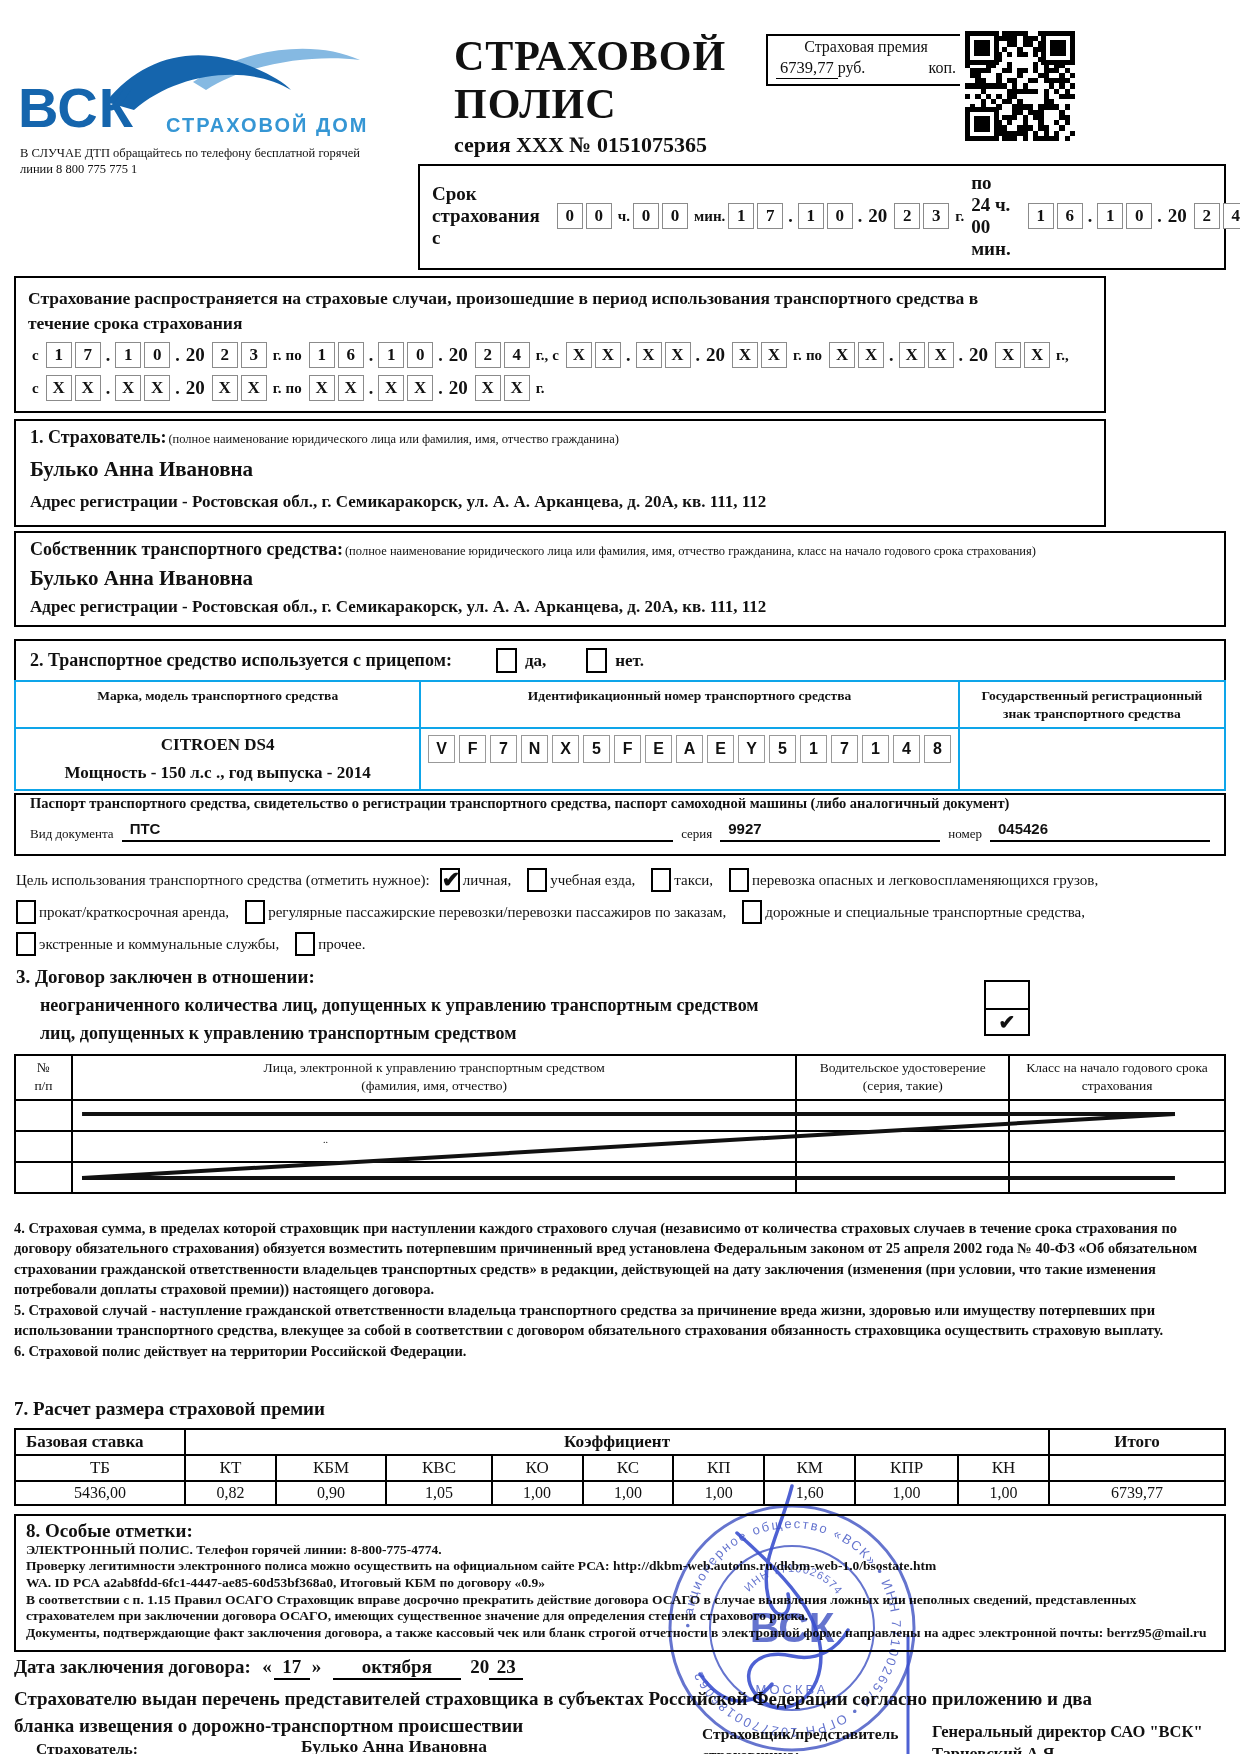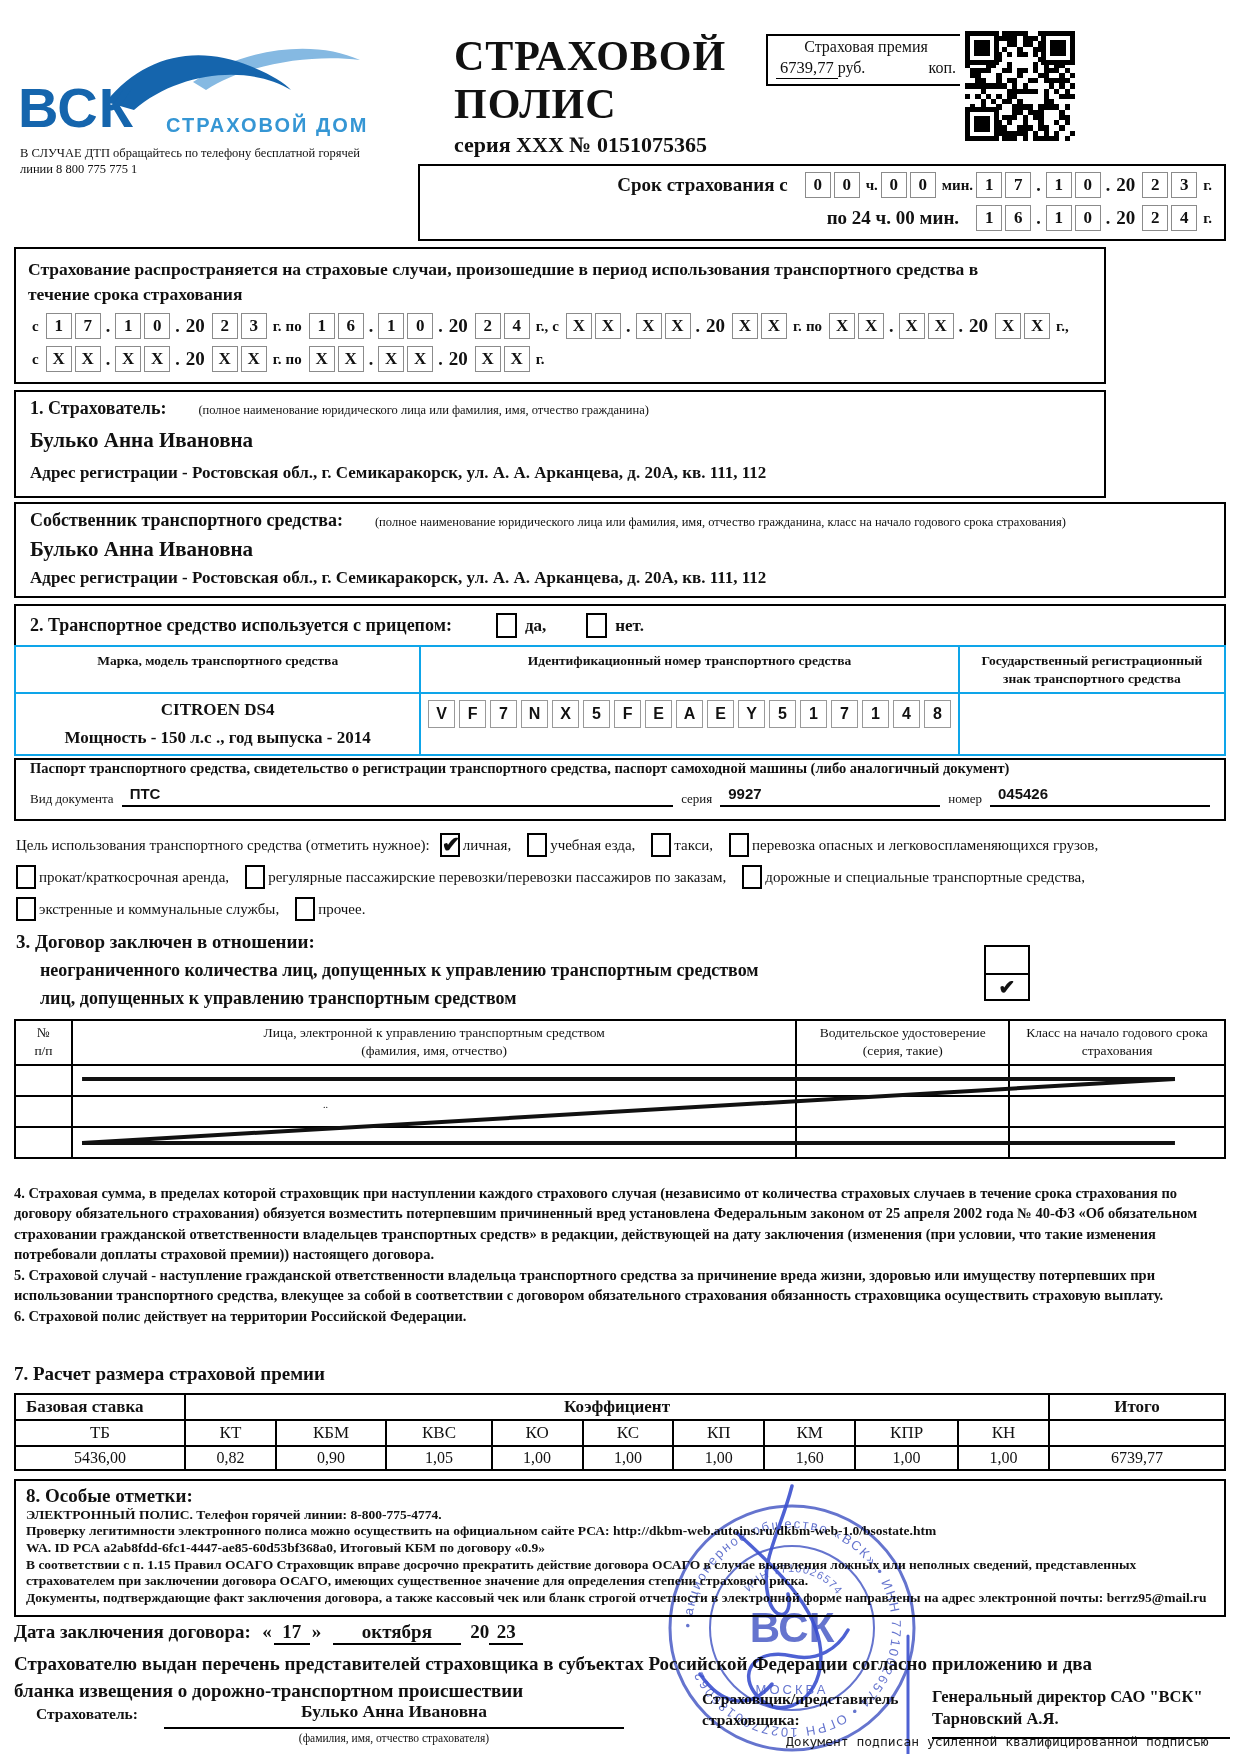--- a/index.html
+++ b/index.html
@@ -35,44 +35,44 @@
 .pbox .amt{border-bottom:1px solid #000;font-size:16.5px;padding:0 4px}
 .pbox .kop{margin-left:auto}
 .qr{position:absolute;right:146px;top:12px;width:120px;height:120px;background:#fff;padding:5px}
 .qgrid{display:grid;width:110px;height:110px;grid-template-columns:repeat(21,1fr);grid-template-rows:repeat(21,1fr)}
 .qgrid i{background:#fff}.qgrid i.on{background:#000}
 .fp{position:absolute;width:34px;height:34px;border:5px solid #000;background:#fff}
 .fp::after{content:"";position:absolute;inset:4px;background:#000}
 .fp.tl{left:5px;top:5px}.fp.tr{right:5px;top:5px}.fp.bl{left:5px;bottom:5px}
 
 
-.term-box{border:2px solid #000;margin-left:404px;padding:6px 12px 8px;display:flex;flex-direction:column;gap:7px}
+.term-box{border:2px solid #000;margin-left:404px;padding:6px 12px 8px;display:flex;flex-direction:row;gap:7px}
 .term-row{display:flex;align-items:center;justify-content:flex-end}
 .term-row .lbl{font-weight:bold;font-size:19px;margin-right:14px}
 
 
 .periods-box{border:2px solid #000;margin-top:6px;margin-right:120px;padding:8px 12px 10px}
 .periods-box .intro{font-weight:bold;font-size:17.5px;line-height:1.4}
 .prow{display:flex;align-items:center;margin-top:7px}
 .pg{display:inline-flex;align-items:center}
 
 
 .ibox{border:2px solid #000;margin-top:6px;padding:6px 14px 8px}
 .ibox.insured{margin-right:120px;min-height:108px}
 .ibox.owner{min-height:82px;margin-top:4px}
-.ibox .hd{display:flex;align-items:baseline;gap:32px}
+.ibox .hd{display:flex;align-items:baseline;gap:2px}
 .ibox .hd .t{font-weight:bold;font-size:18px;white-space:nowrap}
 .ibox .hd .a{font-size:12.5px}
 .ibox .nm{font-weight:bold;font-size:21px;margin-top:9px}
 .ibox .ad{font-weight:bold;font-size:17px;margin-top:10px}
 .ibox.owner .nm{margin-top:6px}
 .ibox.owner .ad{margin-top:6px}
 
 
-.trailer{border:2px solid #000;border-bottom:none;margin-top:6px;padding:7px 14px;display:flex;align-items:center}
+.trailer{border:2px solid #000;border-bottom:none;margin-top:12px;padding:7px 14px;display:flex;align-items:center}
 .trailer .t{font-weight:bold;font-size:18px;margin-right:44px}
 .cb{display:inline-block;width:21px;height:25px;border:2px solid #000;background:#fff;
   text-align:center;font-weight:bold;font-size:21px;line-height:23px;overflow:visible}
 .trailer .yl,.trailer .nl{font-weight:bold;font-size:17px;margin:0 40px 0 8px}
 
 
 table.veh{width:100%;border-collapse:collapse}
 table.veh td{border:2px solid #0ea5e9;vertical-align:top}
 .veh .h{font-weight:bold;font-size:13.5px;text-align:center;padding:5px 10px;line-height:1.3}
 .veh .c{text-align:center;font-weight:bold;font-size:17px;padding:6px;vertical-align:middle}

